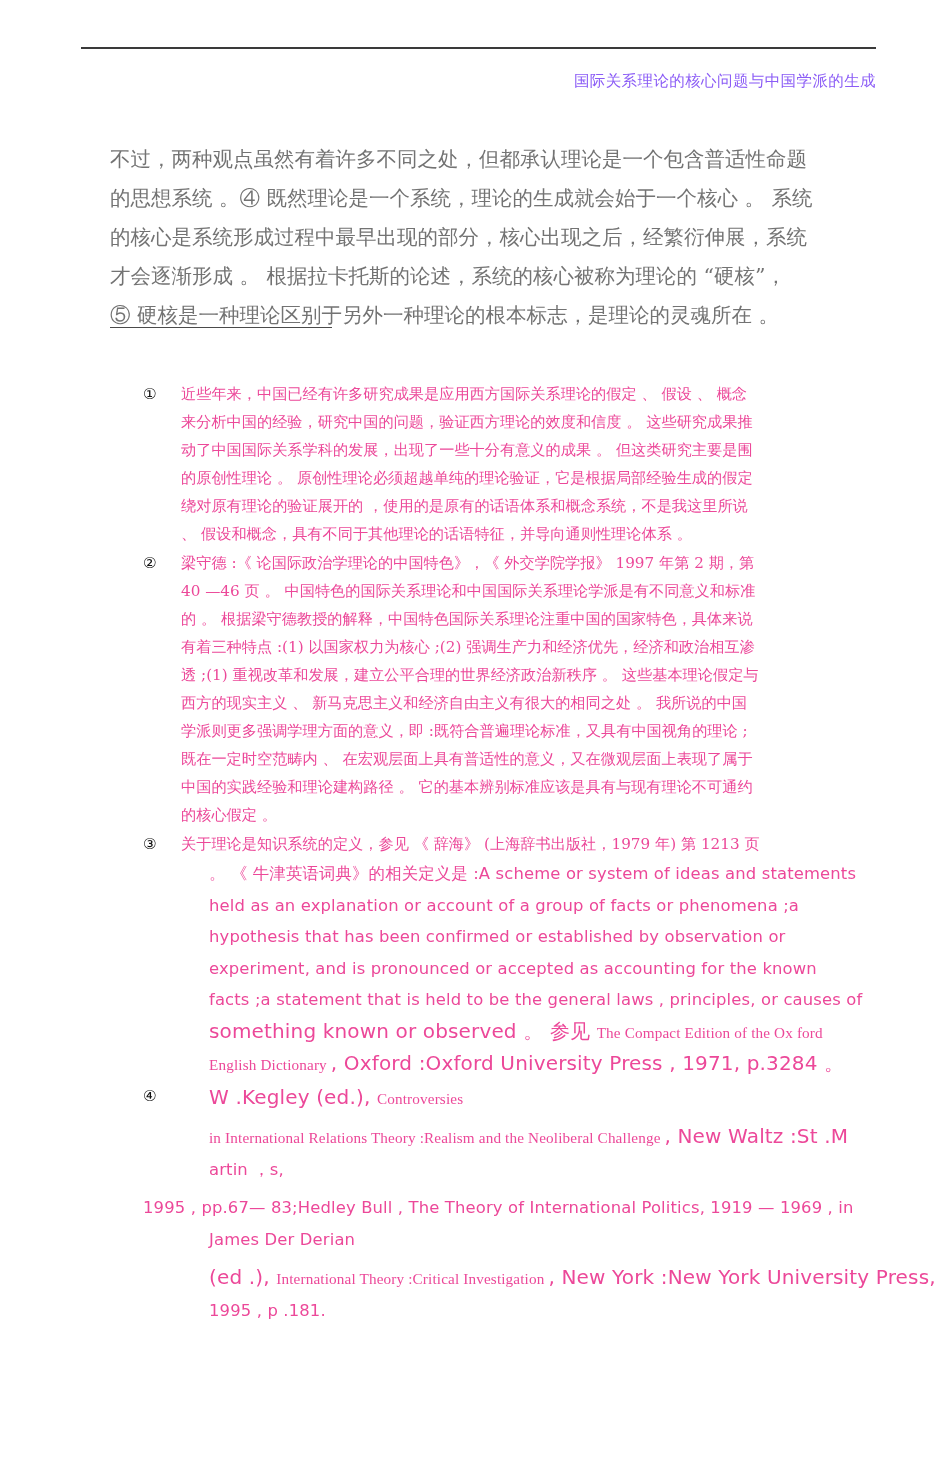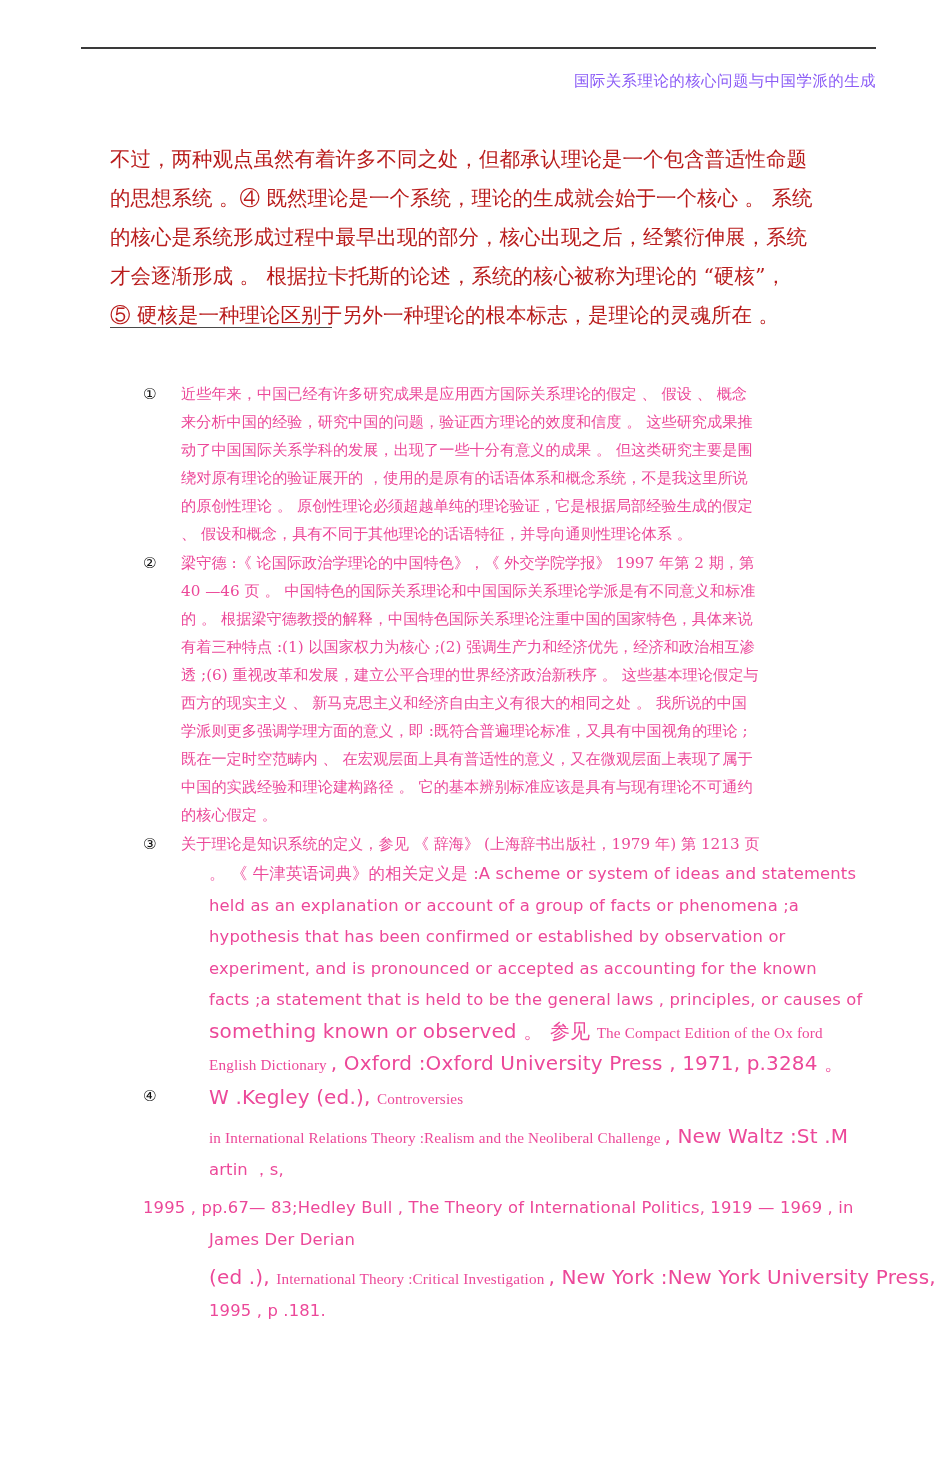--- a/index.html
+++ b/index.html
@@ -47,21 +47,21 @@
   .body-block {
     position: absolute;
     left: 110px;
     top: 140px;
     width: 732px;
   }
   .body-line {
     font-family: "DejaVu Serif", "Liberation Serif", serif;
     font-size: 20.5px;
     line-height: 39px;
-    color: #b91c1c;
+    color: #737373;
     white-space: nowrap;
     letter-spacing: 0px;
   }
 
   
   .fn-rule {
     position: absolute;
     left: 110px;
     top: 327px;
     width: 222px;
@@ -143,34 +143,34 @@
   <div class="fn-rule"></div>
 
   <div class="notes">
 
     <div class="note">
       <div class="note-marker">①</div>
       <div class="note-body">
         <div class="nl">近些年来，中国已经有许多研究成果是应用西方国际关系理论的假定 、 假设 、 概念</div>
         <div class="nl">来分析中国的经验，研究中国的问题，验证西方理论的效度和信度 。 这些研究成果推</div>
         <div class="nl">动了中国国际关系学科的发展，出现了一些十分有意义的成果 。 但这类研究主要是围</div>
+        <div class="nl">的原创性理论 。 原创性理论必须超越单纯的理论验证，它是根据局部经验生成的假定</div>
         <div class="nl">绕对原有理论的验证展开的 ，使用的是原有的话语体系和概念系统，不是我这里所说</div>
-        <div class="nl">的原创性理论 。 原创性理论必须超越单纯的理论验证，它是根据局部经验生成的假定</div>
         <div class="nl">、 假设和概念，具有不同于其他理论的话语特征，并导向通则性理论体系 。</div>
       </div>
     </div>
 
     <div class="note">
       <div class="note-marker">②</div>
       <div class="note-body">
         <div class="nl">梁守德 :《 论国际政治学理论的中国特色》，《 外交学院学报》 1997 年第 2 期，第</div>
         <div class="nl">40 —46 页 。 中国特色的国际关系理论和中国国际关系理论学派是有不同意义和标准</div>
         <div class="nl">的 。 根据梁守德教授的解释，中国特色国际关系理论注重中国的国家特色，具体来说</div>
         <div class="nl">有着三种特点 :(1) 以国家权力为核心 ;(2) 强调生产力和经济优先，经济和政治相互渗</div>
-        <div class="nl">透 ;(6) 重视改革和发展，建立公平合理的世界经济政治新秩序 。 这些基本理论假定与</div>
+        <div class="nl">透 ;(1) 重视改革和发展，建立公平合理的世界经济政治新秩序 。 这些基本理论假定与</div>
         <div class="nl">西方的现实主义 、 新马克思主义和经济自由主义有很大的相同之处 。 我所说的中国</div>
         <div class="nl">学派则更多强调学理方面的意义，即 :既符合普遍理论标准，又具有中国视角的理论 ;</div>
         <div class="nl">既在一定时空范畴内 、 在宏观层面上具有普适性的意义，又在微观层面上表现了属于</div>
         <div class="nl">中国的实践经验和理论建构路径 。 它的基本辨别标准应该是具有与现有理论不可通约</div>
         <div class="nl">的核心假定 。</div>
       </div>
     </div>
 
     <div class="note">
       <div class="note-marker">③</div>

